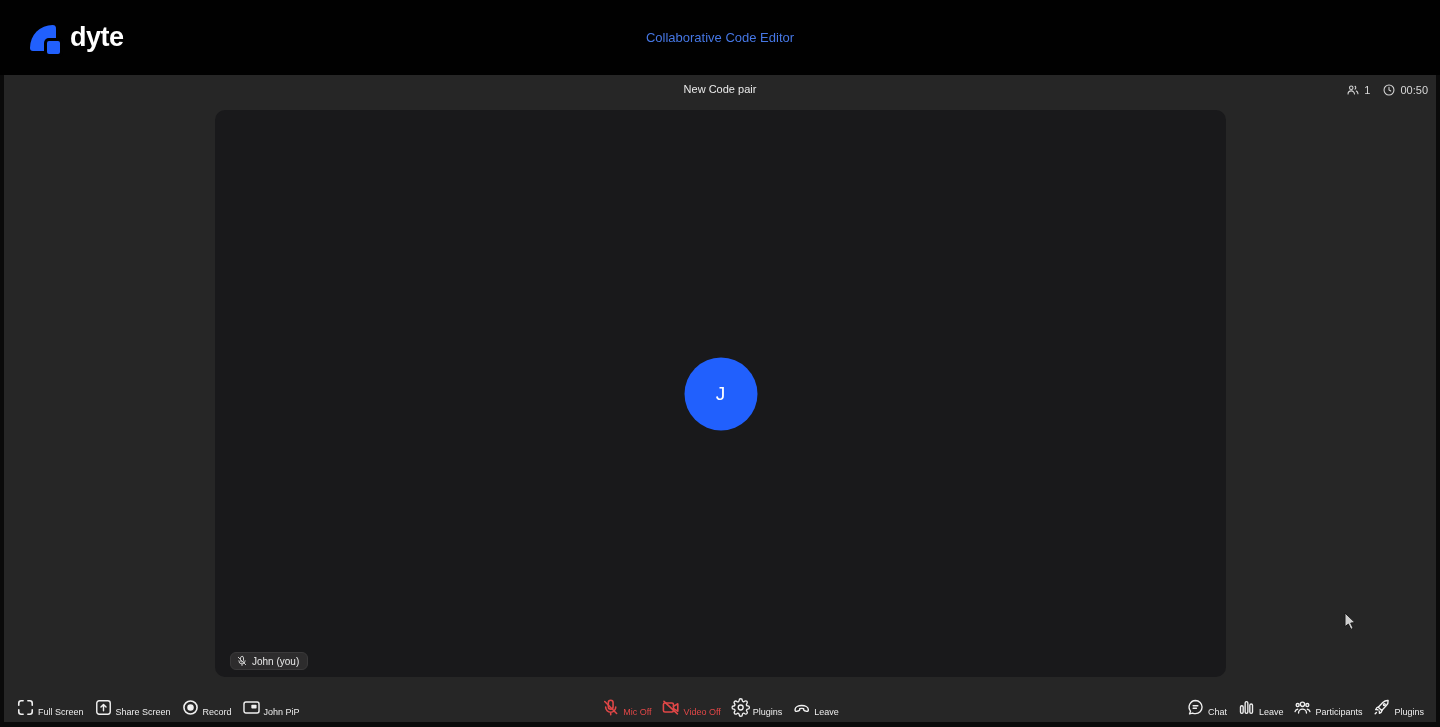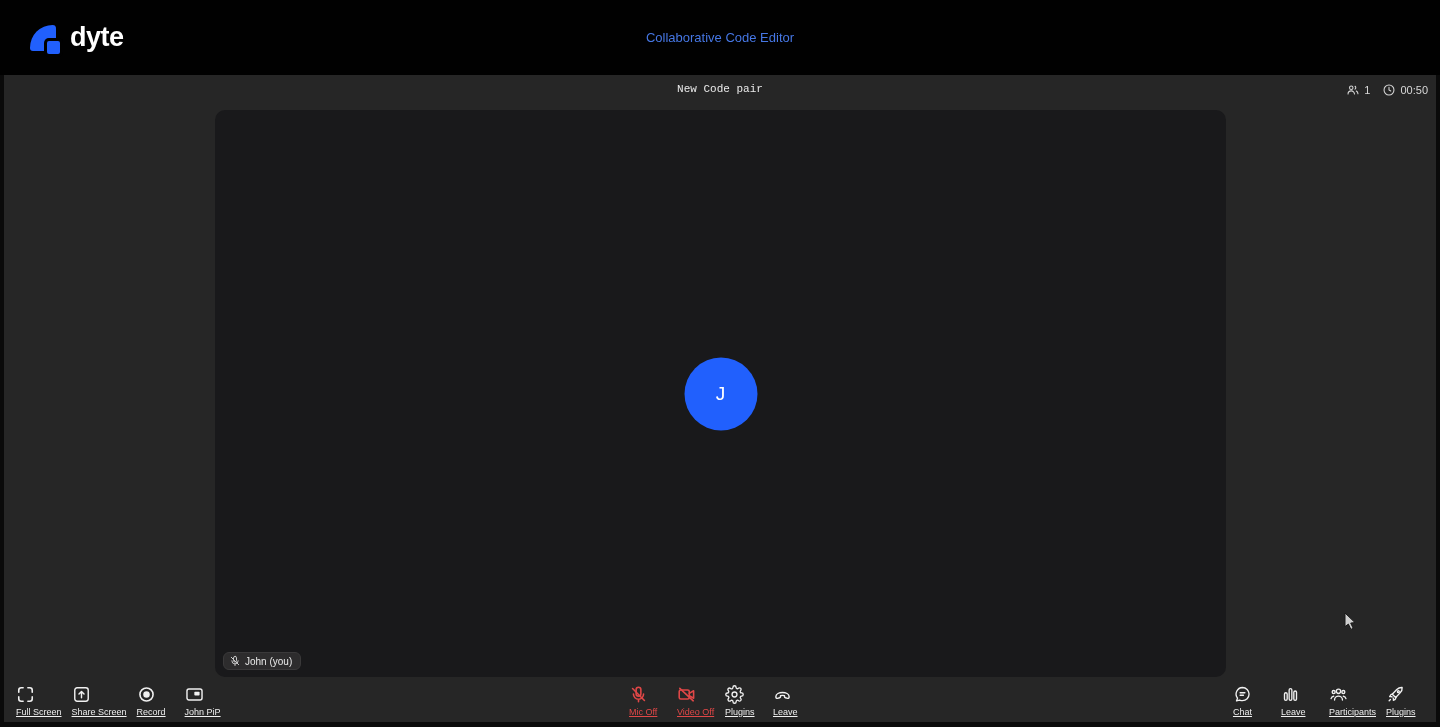--- a/index.html
+++ b/index.html
@@ -17,47 +17,47 @@
                     background:var(--accent); border-radius:2px; box-shadow:0 0 0 3px #010101; }
   .logotext { color:#fff; font-size:27px; font-weight:700; letter-spacing:-0.5px;text-align:center; }
   .apptitle { position:absolute; left:0; right:0; text-align:center;
               color:var(--title-blue); font-size:13px; font-weight:500; }
 
   
   .stage { position:absolute; left:4px; top:75px; width:1432px; height:647px;
            background:#262626; }
   .stage-header { position:absolute; left:0; top:8px; width:100%; height:18px; }
   .meeting-name { position:absolute; left:0; right:0; text-align:center;
-                  color:#eaeaea; font-size:11px;font-family:Liberation Mono, monospace; }
+                  color:#eaeaea; font-size:11px; }
   .stats { position:absolute; right:8px; top:0; display:flex; align-items:center;
            gap:12px; color:#d8d8d8; font-size:11px; }
   .stat { display:flex; align-items:center; gap:4px; }
   .stat svg { display:block; }
 
   
   .tile { position:absolute; left:211px; top:35px; width:1011px; height:567px;
           background:#19191b; border-radius:10px; }
   .avatar { position:absolute; left:50%; top:50%; transform:translate(-50%,-50%);
             width:73px; height:73px; border-radius:50%; background:var(--accent);
             display:flex; align-items:center; justify-content:center;
             color:#fff; font-size:19px; font-weight:400; }
-  .nametag { position:absolute; left:8px; bottom:7px; height:18px;
+  .nametag { position:absolute; left:15px; bottom:7px; height:18px;
              background:#2d2c2d; border:1px solid #3a393a; border-radius:6px;
              display:flex; align-items:center; gap:4px; padding:0 8px 0 5px;
              color:#e9e9e9; font-size:10px; }
   .nametag svg { display:block; }
 
   
   .controls { position:absolute; left:0; bottom:5px; width:100%; height:36px; }
   .cgroup { position:absolute; bottom:0; display:flex; align-items:flex-end; gap:6px; }
   .cgroup.left   { left:10px; }
   .cgroup.center { left:50%; transform:translateX(-50%); }
   .cgroup.right  { right:10px; }
-  .ctl { display:flex; flex-direction:column; align-items:flex-start; gap:3px;
-         min-width:42px; padding:0 2px; cursor:pointer; color:#f0f0f0;text-decoration:underline; }
+  .ctl { display:flex; flex-direction:row; align-items:flex-end; gap:3px;
+         min-width:42px; padding:0 2px; cursor:pointer; color:#f0f0f0; }
   .ctl .clabel { font-size:9px; color:#ededed; white-space:nowrap; }
   .ctl.danger, .ctl.danger .clabel { color:var(--danger); }
   .ctl svg { display:block; }
 
   .cursor { position:absolute; left:1344px; top:612px; }
 </style>
 </head>
 <body>
 
 <header class="topbar">

